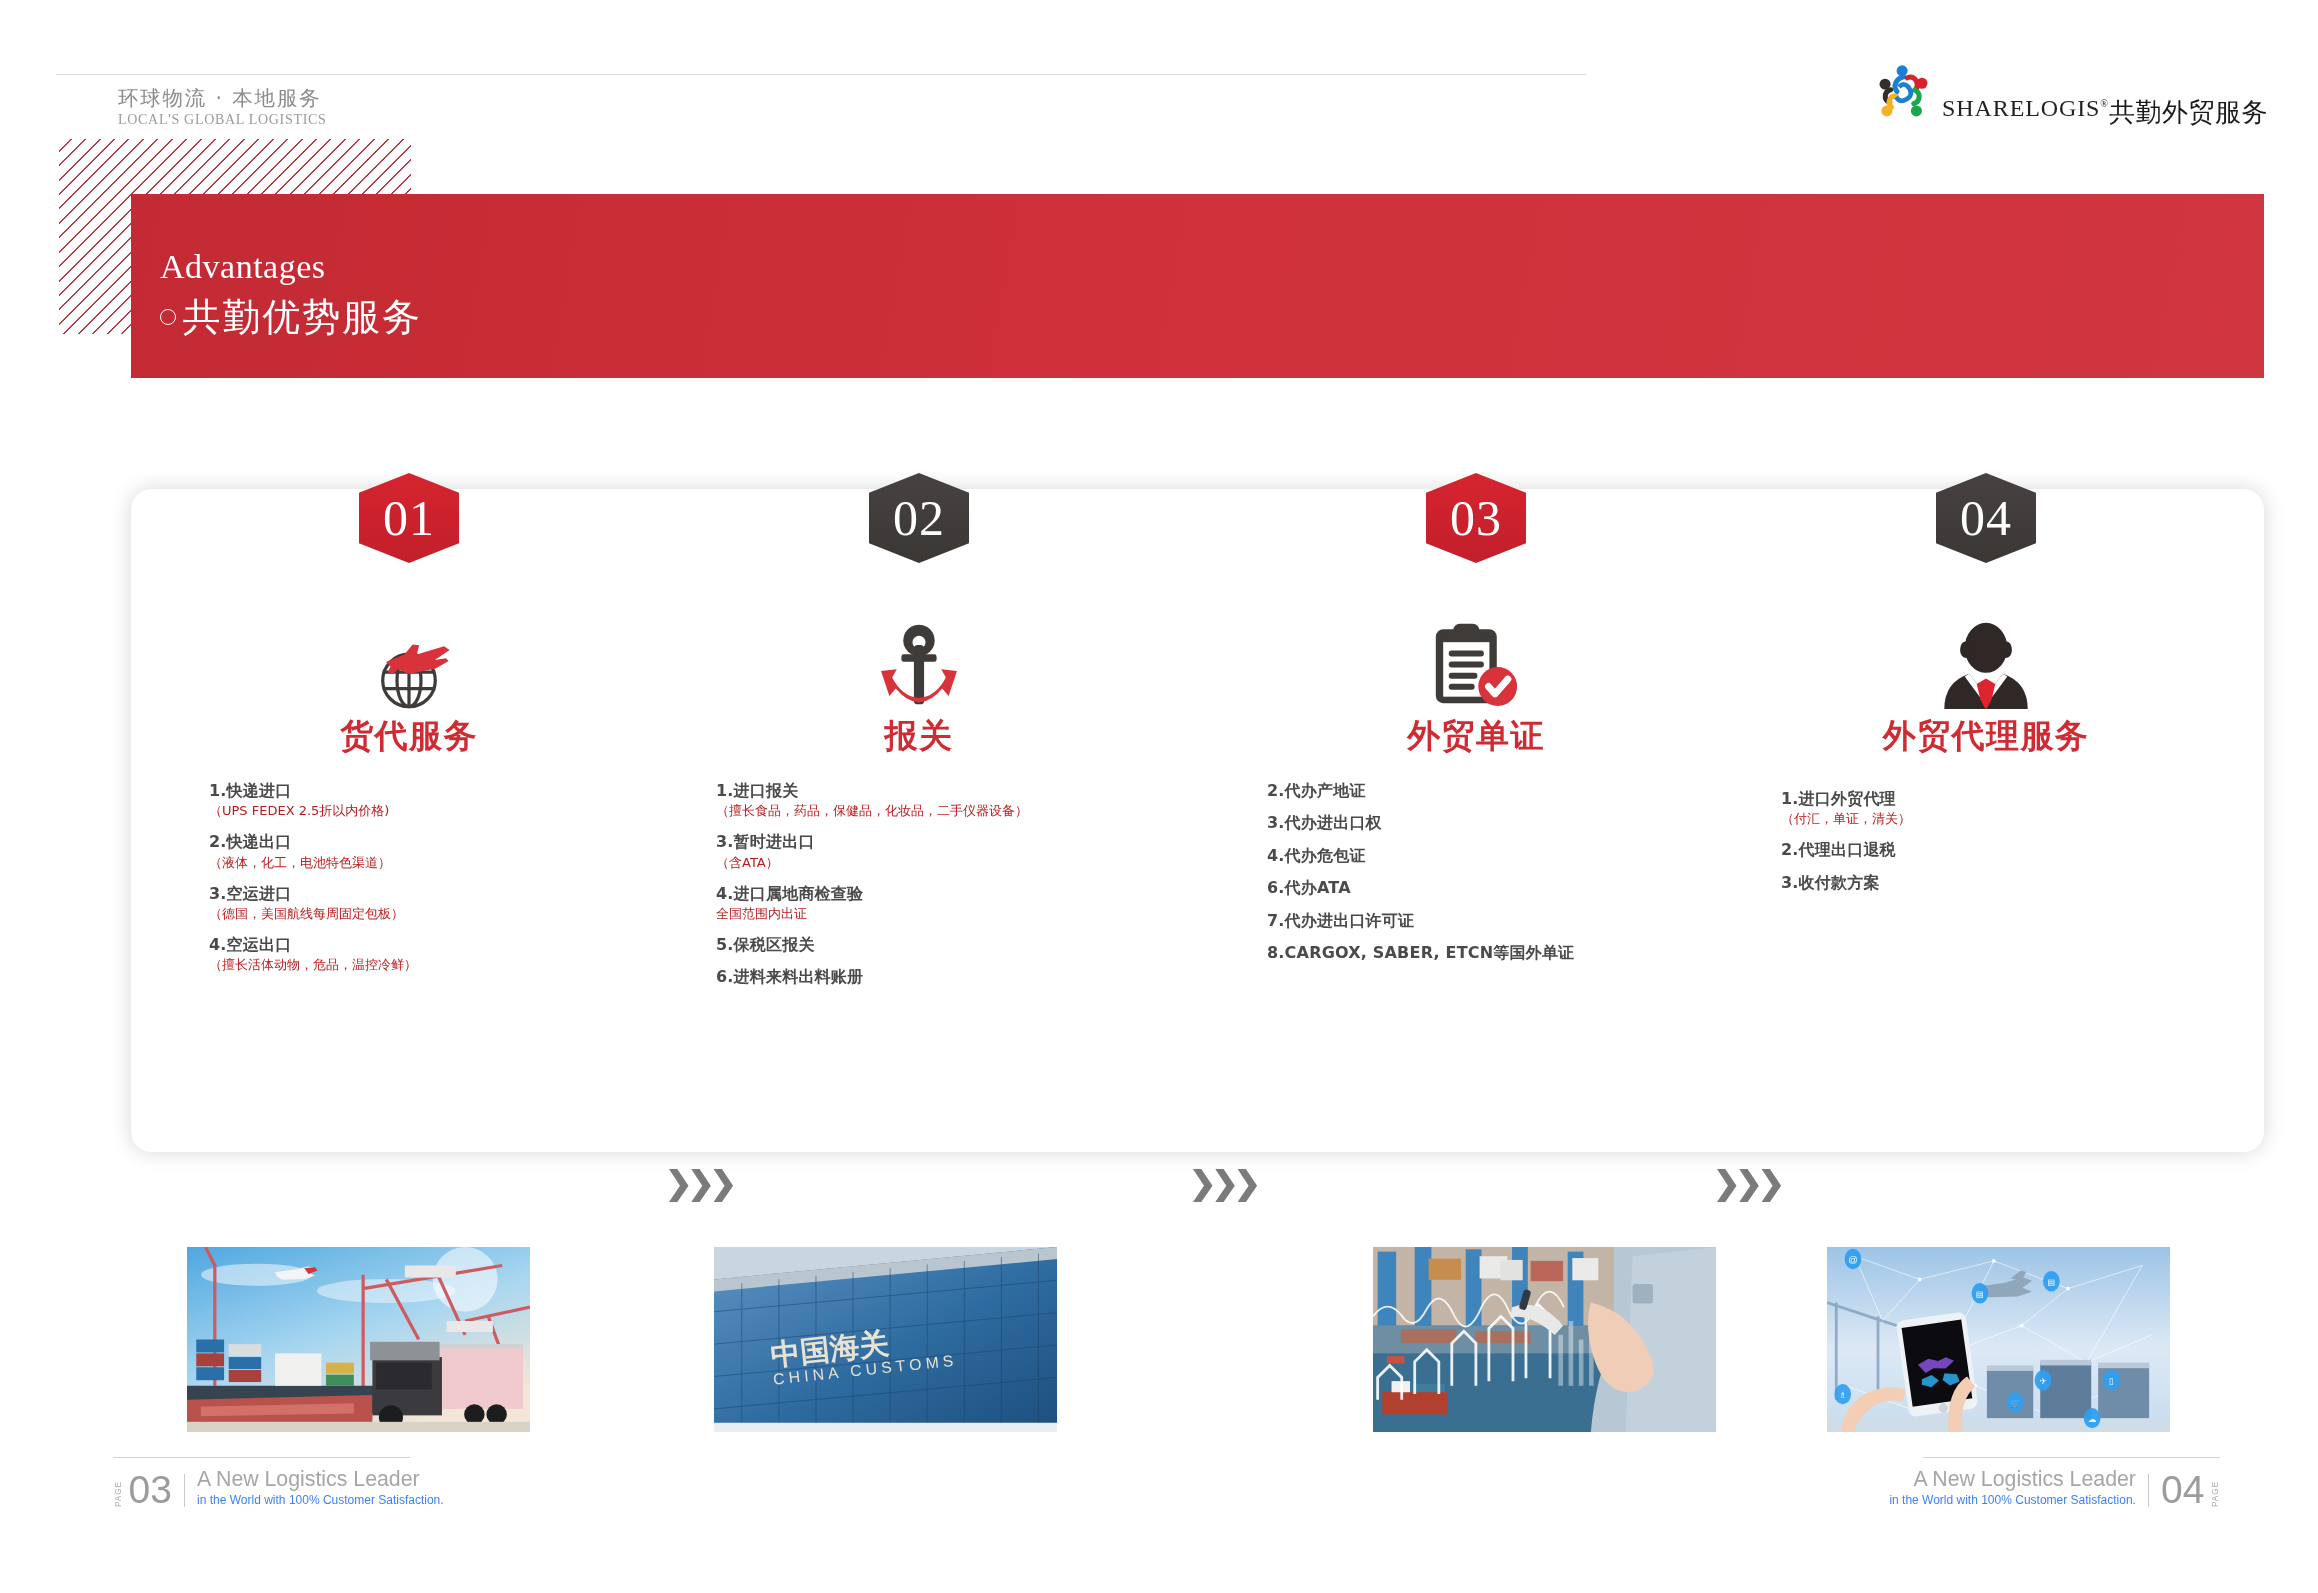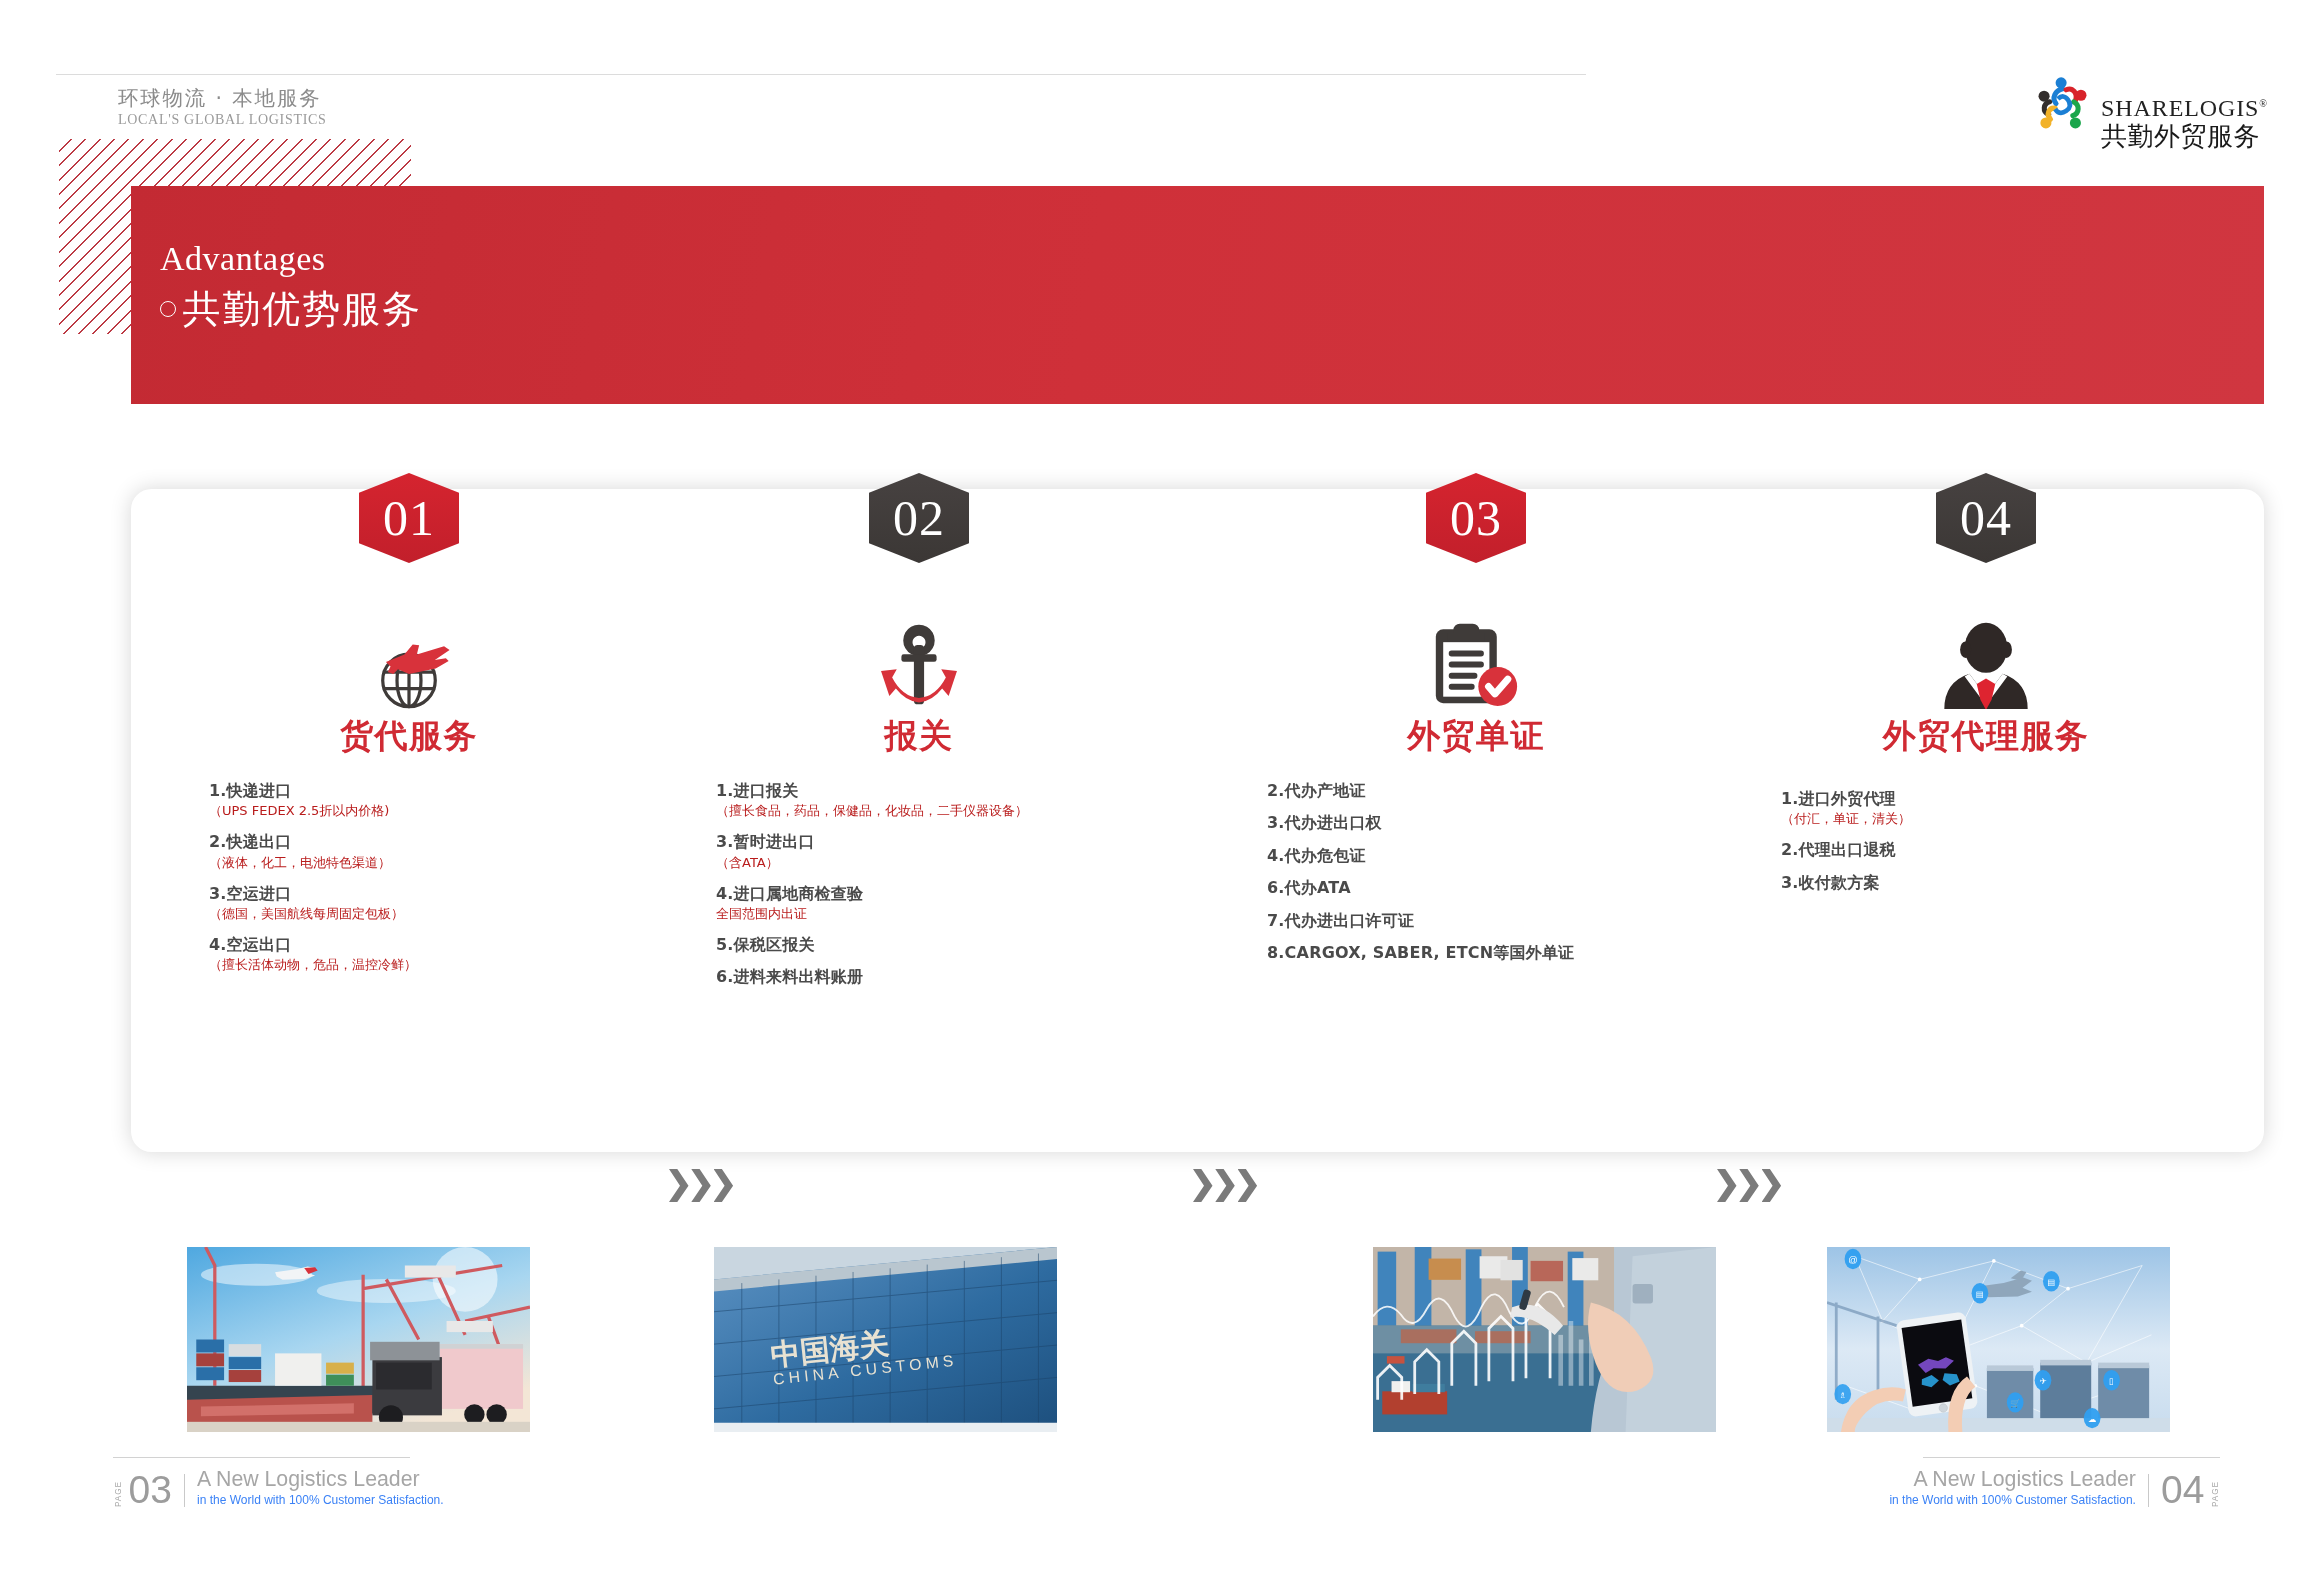--- a/index.html
+++ b/index.html
@@ -43,35 +43,35 @@
     position: absolute; left: 413px; top: 139px; width: 116px; height: 195px;
     background:#fff; z-index:1;
   }
 
   
   .logo {
     position: absolute; right: 65px; top: 60px;
     display: flex; align-items: center; gap: 9.3px;
   }
   .logo-mark { width: 59px; height: 59px; position: relative; }
-  .logo-text { display: flex; flex-direction: column; line-height: 1; margin-top: 36px; }
+  .logo-text { display: flex; flex-direction: row; line-height: 1; margin-top: 36px; }
   .logo-en {
     font-family: "Liberation Serif", serif; font-size: 24px; color: #222;
     letter-spacing: 0.9px; position: relative; white-space: nowrap;
   }
   .logo-reg { font-size: 10.2px; vertical-align: super; }
   .logo-cn {
     font-family: "DejaVu Sans", sans-serif; font-size: 26px; color: #1a1a1a;
     letter-spacing: 0.5px; margin-top: 2.8px; white-space: nowrap;
   }
 
   
   .banner {
-    position: absolute; left: 131px; top: 186px;
-    width: 2133px; height: 218px;
+    position: absolute; left: 131px; top: 194px;
+    width: 2133px; height: 184px;
     background: linear-gradient(100deg,#c32a33 0%, #cf3039 45%, #d03640 100%);
     z-index: 2;
   }
   .banner-inner { position: absolute; left: 29px; top: 54px; }
   .banner-en {
     font-family: "Liberation Serif", serif; color:#fff;
     font-size: 34px; letter-spacing: 0.5px; font-weight: 400;
   }
   .banner-cn {
     font-family: "DejaVu Sans", sans-serif; color:#fff;

